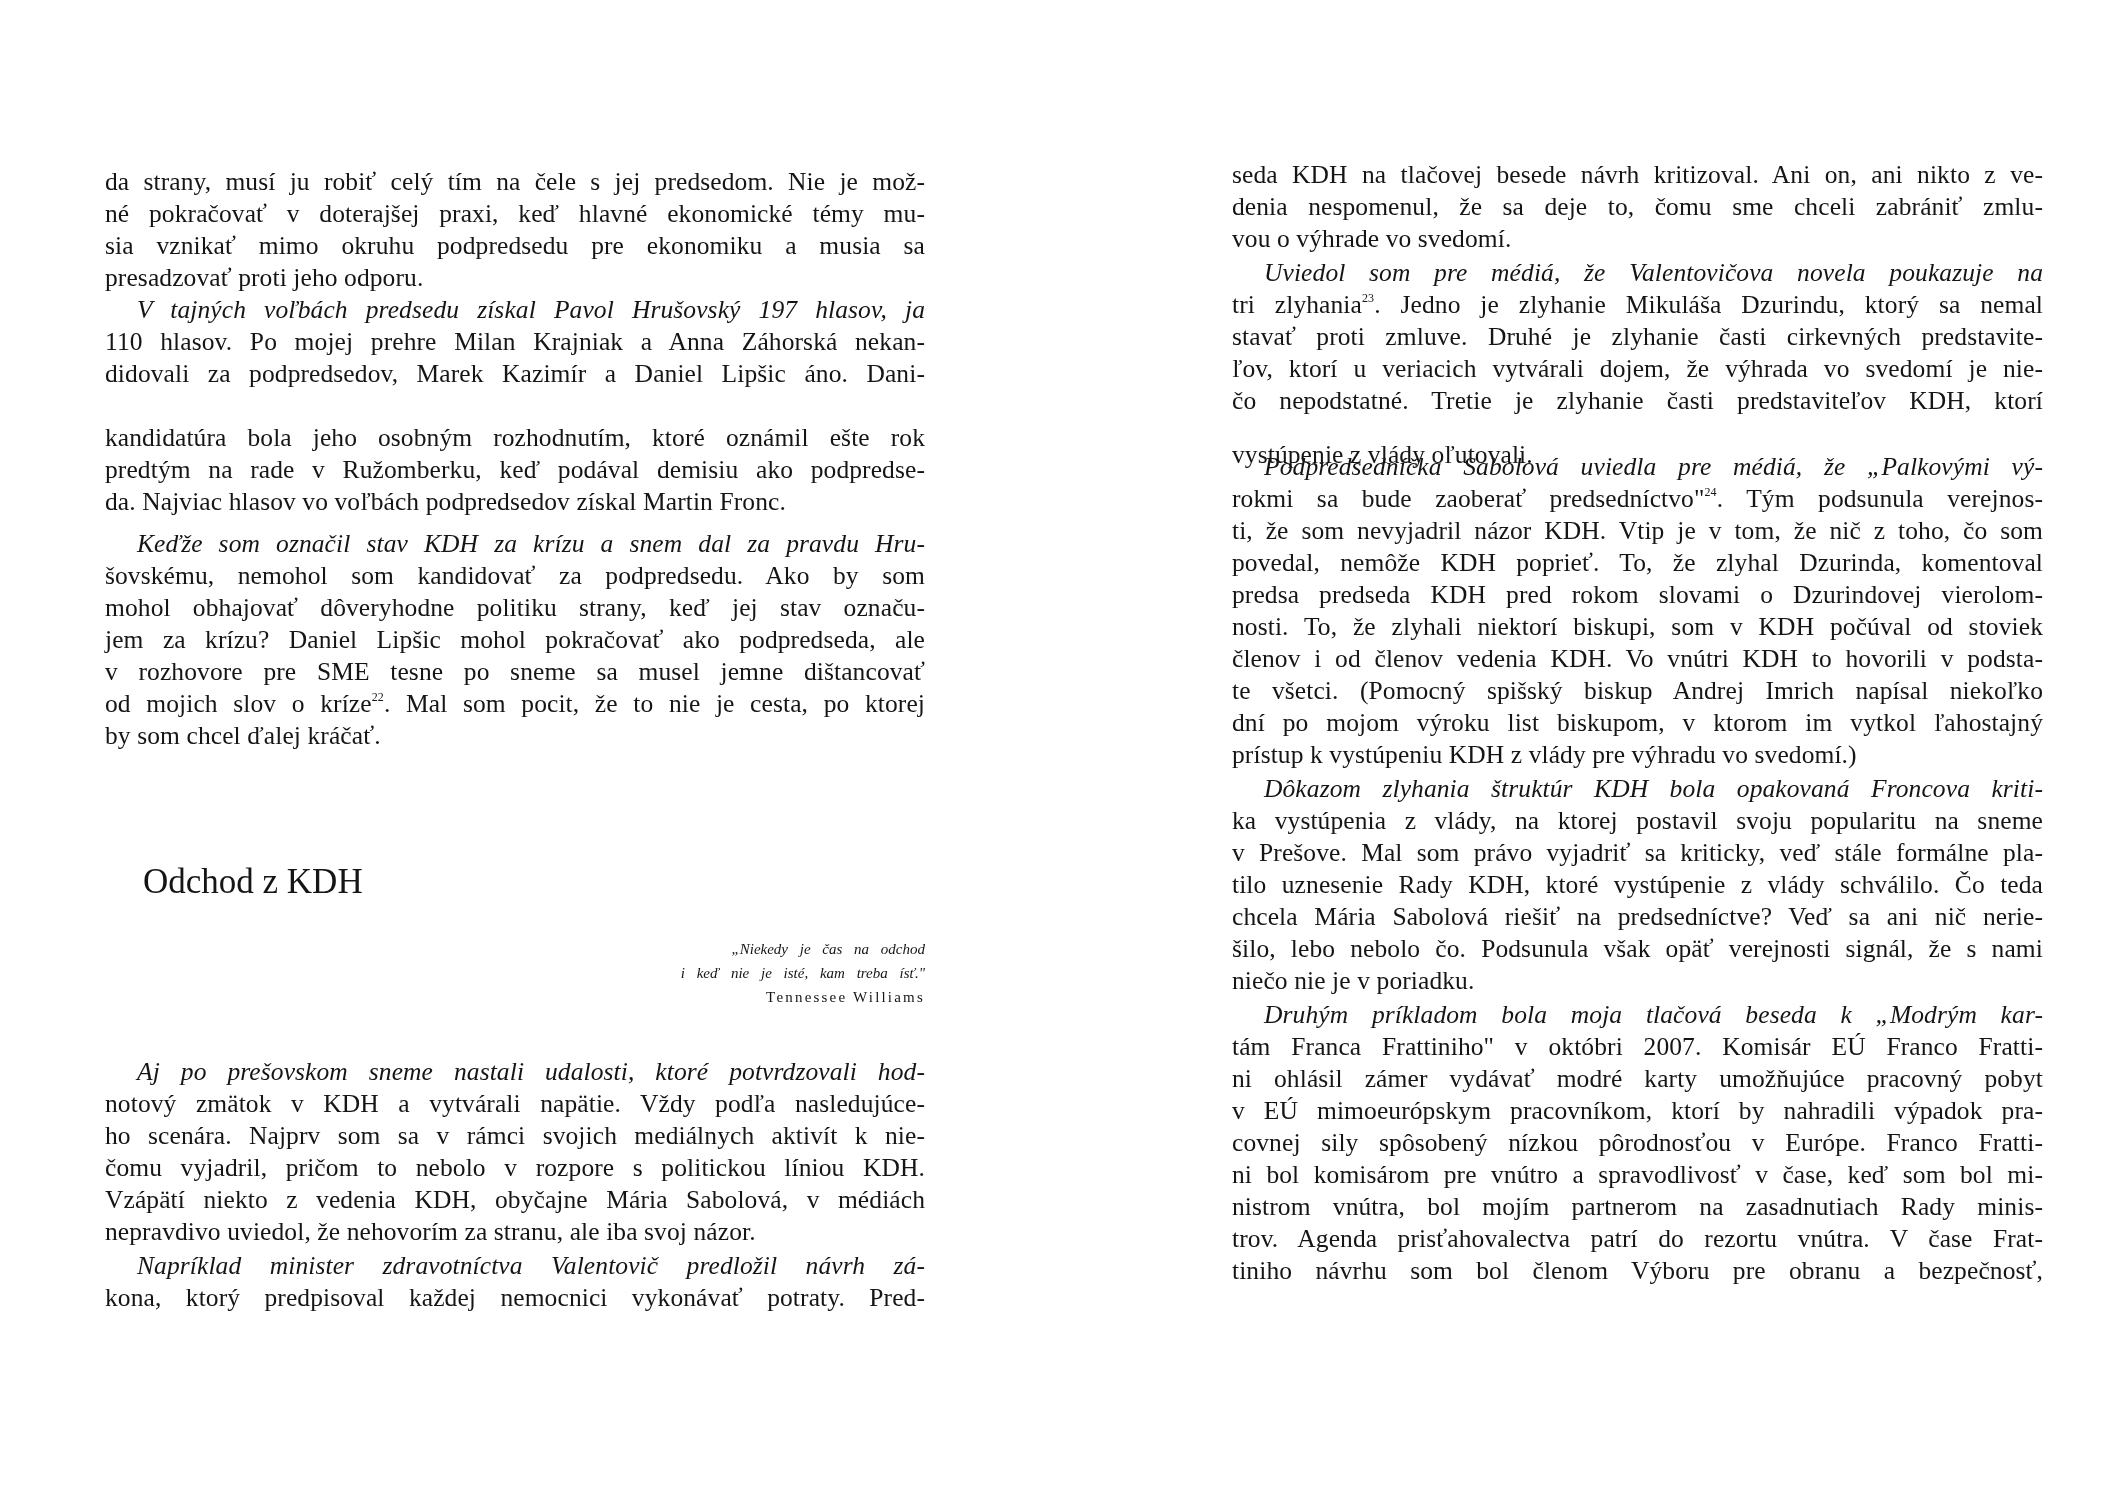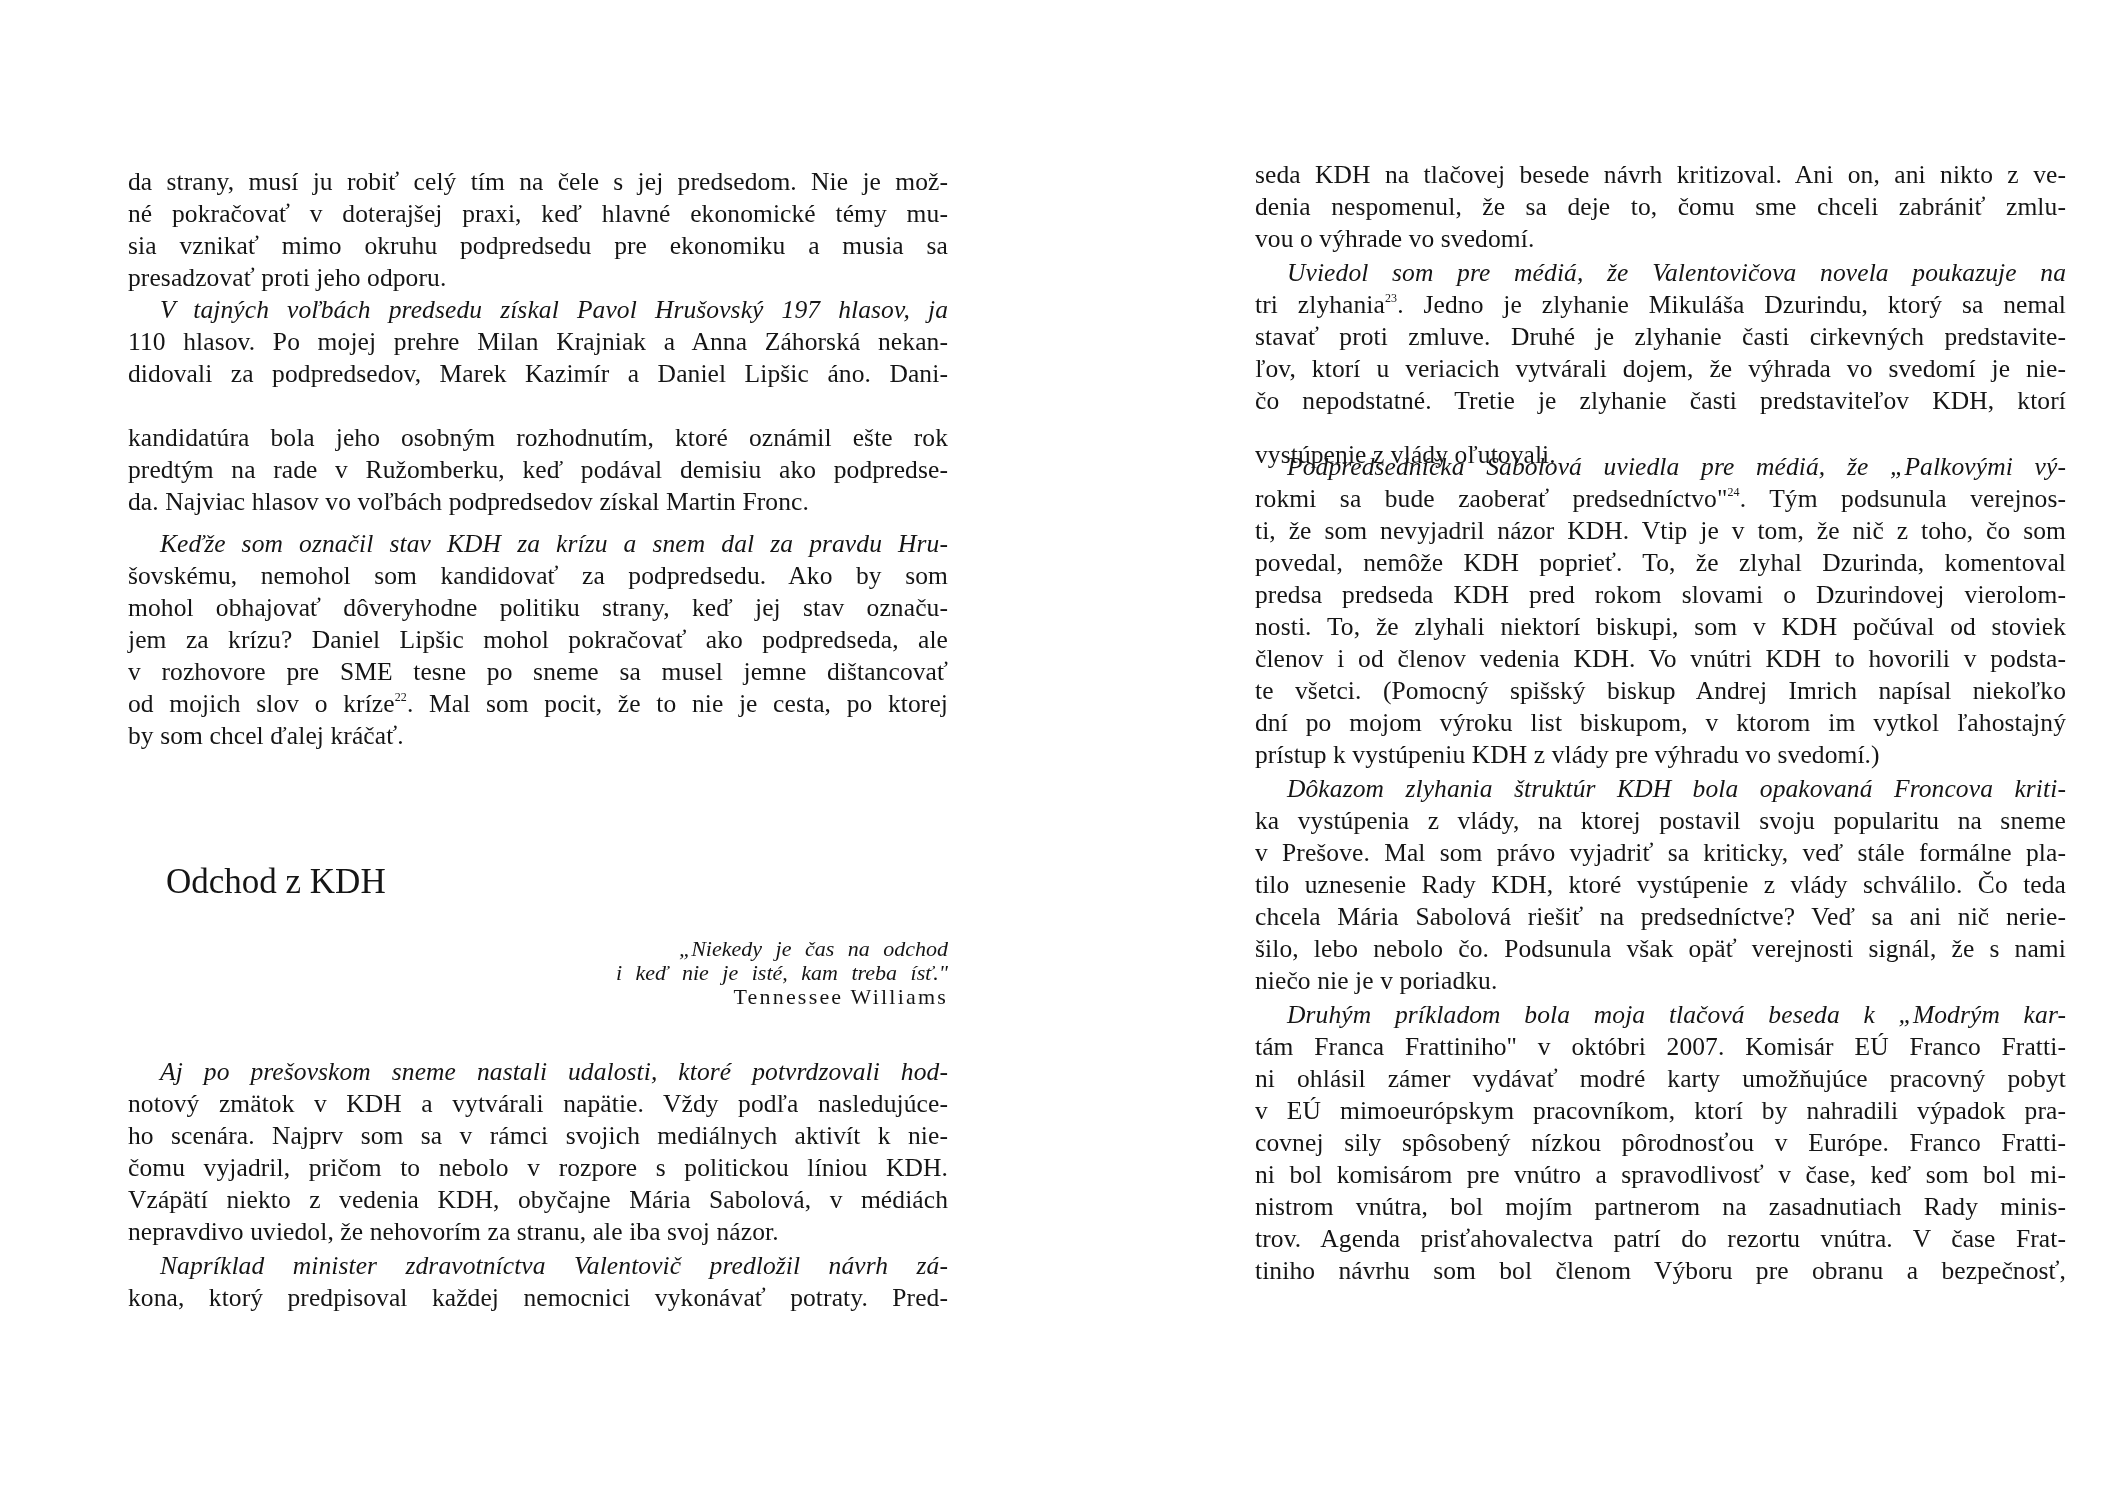--- a/index.html
+++ b/index.html
@@ -1,38 +1,38 @@
 <!DOCTYPE html>
 <html><head>
   <meta charset="utf-8">
   <style>
     html, body { margin: 0; padding: 0; background: #ffffff; }
     body { width: 2116px; height: 1500px; position: relative; overflow: hidden; color: #151515; }
-    .page { position: absolute; top: 0; height: 1500px; margin-left: 23px; }
+    .page { position: absolute; top: 0; height: 1500px; }
     #page-left { left: 105px; width: 820px; }
     #page-right { left: 1232px; width: 811px; }
     .line {
       position: absolute; left: 0; right: 0;
       font-family: "Liberation Serif", "DejaVu Serif", serif;
       font-size: 25.5px; line-height: 32px; height: 32px;
       white-space: nowrap; text-align: justify; text-align-last: justify;
       letter-spacing: 0.1px;
     }
     .line.last { text-align-last: left; }
     .line.indent { padding-left: 32px; font-style: italic; }
     .line sup { font-size: 12px; vertical-align: 11px; line-height: 0; }
     .heading {
       position: absolute; left: 38px; top: 860px;
       font-family: "Liberation Serif", "DejaVu Serif", serif;
       font-size: 35px; line-height: 44px; white-space: nowrap;
     }
     .motto {
       position: absolute; right: 0; 
       font-family: "Liberation Serif", "DejaVu Serif", serif;
-      font-size: 22px; line-height: 24px; white-space: nowrap;
+      font-size: 15px; line-height: 24px; white-space: nowrap;
     }
     .motto.q { font-style: italic; word-spacing: 8px; }
     .motto.author { font-weight: normal; letter-spacing: 2.2px; }
   </style>
 </head>
 <body>
 
 <div class="page" id="page-left">
   <div class="line" style="top:166px">da strany, musí ju robiť celý tím na čele s jej predsedom. Nie je mož-</div>
   <div class="line" style="top:198px">né pokračovať v doterajšej praxi, keď hlavné ekonomické témy mu-</div>

